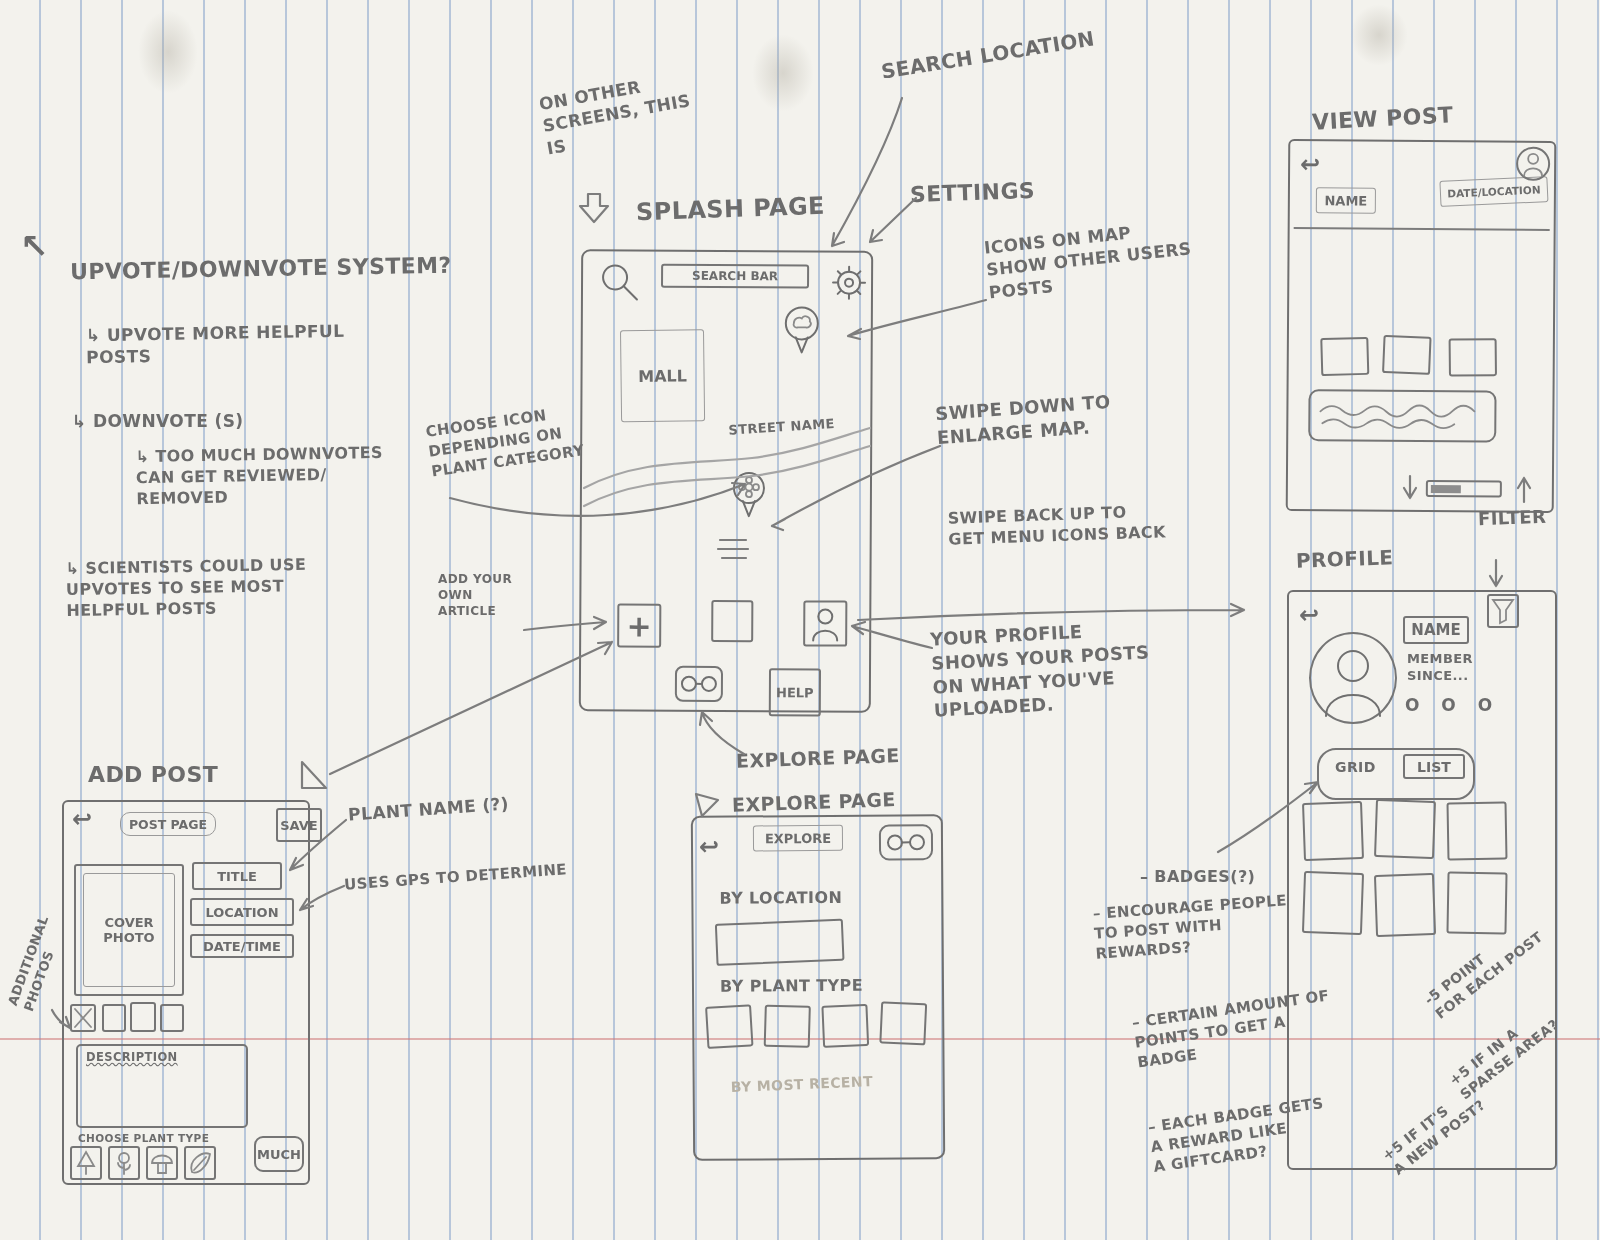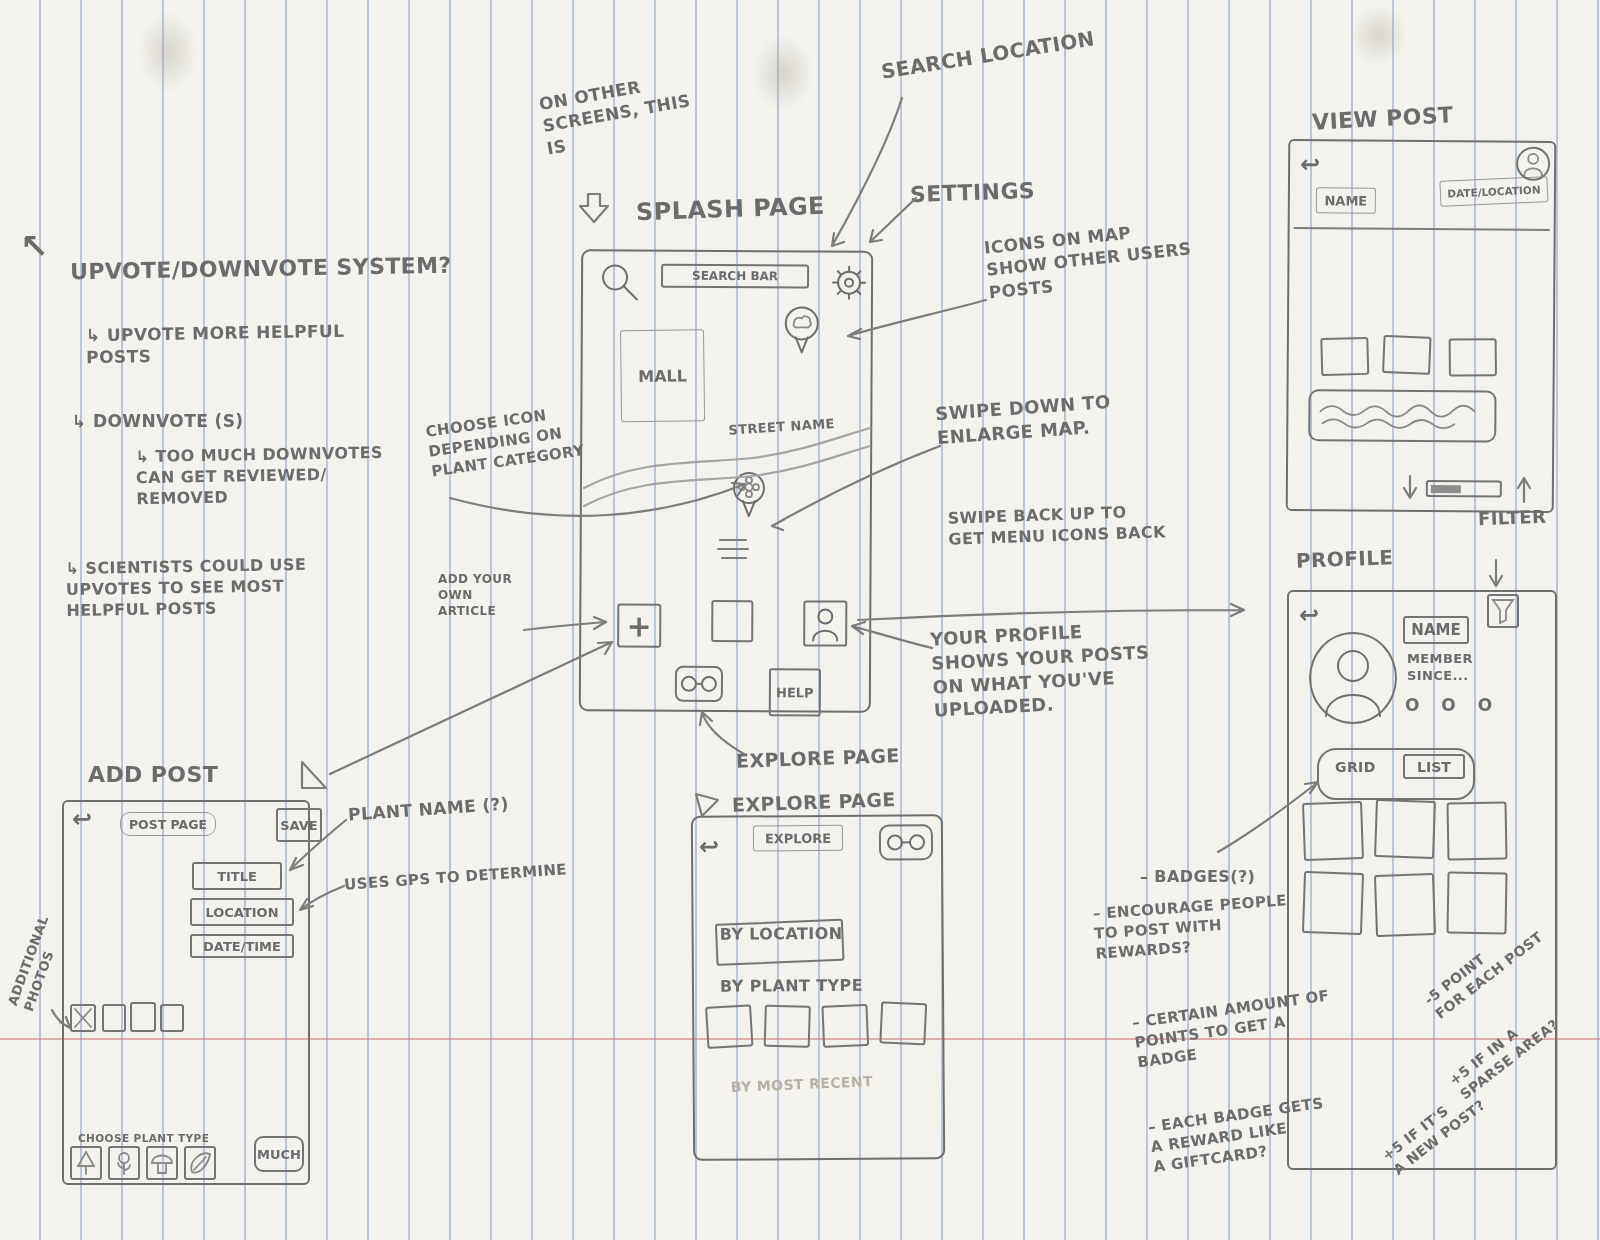--- a/index.html
+++ b/index.html
@@ -135,31 +135,38 @@
           <path class="ic" d="M19 16 H25"></path>
       </svg>
     </div>
     <div class="bx cent" style="left:188px;top:416px;width:52px;height:48px;font-size:13px;font-weight:bold;">HELP</div>
   </div>
 
   <div class="phone" style="left:62px;top:800px;width:248px;height:385px;border-radius:6px;">
     <div class="hw" style="left:8px;top:2px;font-size:24px;">↩</div>
     <div class="bx lt cent" style="left:56px;top:10px;width:96px;height:24px;border-radius:10px;font-size:12.5px;font-weight:bold;">POST PAGE</div>
     <div class="bx cent" style="left:212px;top:6px;width:46px;height:34px;font-size:13px;font-weight:bold;">SAVE</div>
+    <div class="bx" style="left:10px;top:62px;width:110px;height:132px;">
+      <div class="bx lt cent" style="left:7px;top:7px;right:7px;bottom:7px;font-size:13px;font-weight:bold;">COVER
+PHOTO</div>
+    </div>
     <div class="bx cent" style="left:128px;top:60px;width:90px;height:28px;font-size:13px;font-weight:bold;">TITLE</div>
     <div class="bx cent" style="left:126px;top:96px;width:104px;height:28px;font-size:13px;font-weight:bold;">LOCATION</div>
     <div class="bx cent" style="left:126px;top:132px;width:104px;height:24px;font-size:13px;font-weight:bold;">DATE/TIME</div>
     <div class="bx" style="left:6px;top:202px;width:26px;height:28px;">
       <svg width="22" height="24">
           <path class="icl" d="M3 3 L19 21 M19 3 L3 21"></path>
         </svg>
     </div>
     <div class="bx" style="left:38px;top:202px;width:24px;height:28px;"></div>
     <div class="bx" style="left:66px;top:200px;width:26px;height:30px;"></div>
     <div class="bx" style="left:96px;top:202px;width:24px;height:28px;"></div>
+    <div class="bx" style="left:12px;top:242px;width:172px;height:84px;border-radius:5px;">
+      <div class="hw" style="left:8px;top:4px;font-size:11.5px;text-decoration:underline wavy;">DESCRIPTION</div>
+    </div>
     <div class="hw" style="left:14px;top:330px;font-size:10.5px;">CHOOSE PLANT TYPE</div>
     <div class="bx" style="left:6px;top:344px;width:32px;height:34px;">
       <svg width="28" height="30">
           <path class="icl" d="M14 4 L22 18 H6 Z M14 18 V26"></path>
         </svg>
     </div>
     <div class="bx" style="left:44px;top:344px;width:32px;height:34px;">
       <svg width="28" height="30">
           <circle class="icl" cx="14" cy="10" r="5"></circle>
           <path class="icl" d="M14 15 V26 M14 20 C10 20 8 17 8 15 M14 22 C18 22 20 19 20 17"></path>
@@ -183,21 +190,21 @@
   <div class="phone" style="left:692px;top:815px;width:252px;height:345px;transform:rotate(-.4deg);">
     <div class="hw" style="left:6px;top:14px;font-size:24px;">↩</div>
     <div class="bx lt cent" style="left:60px;top:8px;width:90px;height:26px;font-size:13px;font-weight:bold;text-align:center;">EXPLORE</div>
     <div class="bx" style="left:186px;top:8px;width:54px;height:36px;border-radius:10px;">
       <svg width="50" height="32">
         <circle class="ic" cx="14" cy="16" r="7"></circle>
           <circle class="ic" cx="36" cy="16" r="7"></circle>
           <path class="ic" d="M21 16 H29"></path>
       </svg>
     </div>
-    <div class="hw" style="left:26px;top:70px;font-size:16px;margin-top:36px;">BY LOCATION</div>
+    <div class="hw" style="left:26px;top:70px;font-size:16px;">BY LOCATION</div>
     <div class="bx" style="left:22px;top:104px;width:128px;height:42px;transform:rotate(-2deg);"></div>
     <div class="hw" style="left:26px;top:158px;font-size:16px;">BY PLANT TYPE</div>
     <div class="bx" style="left:12px;top:188px;width:46px;height:42px;transform:rotate(-3deg);"></div>
     <div class="bx" style="left:70px;top:188px;width:46px;height:42px;transform:rotate(2deg);"></div>
     <div class="bx" style="left:128px;top:188px;width:46px;height:42px;transform:rotate(-2deg);"></div>
     <div class="bx" style="left:186px;top:186px;width:46px;height:42px;transform:rotate(3deg);"></div>
     <div class="hw faint" style="left:36px;top:258px;font-size:14px;transform:rotate(-2deg);">BY MOST RECENT</div>
   </div>
 
   <div class="phone" style="left:1287px;top:140px;width:268px;height:372px;border-radius:6px;transform:rotate(.4deg);">

